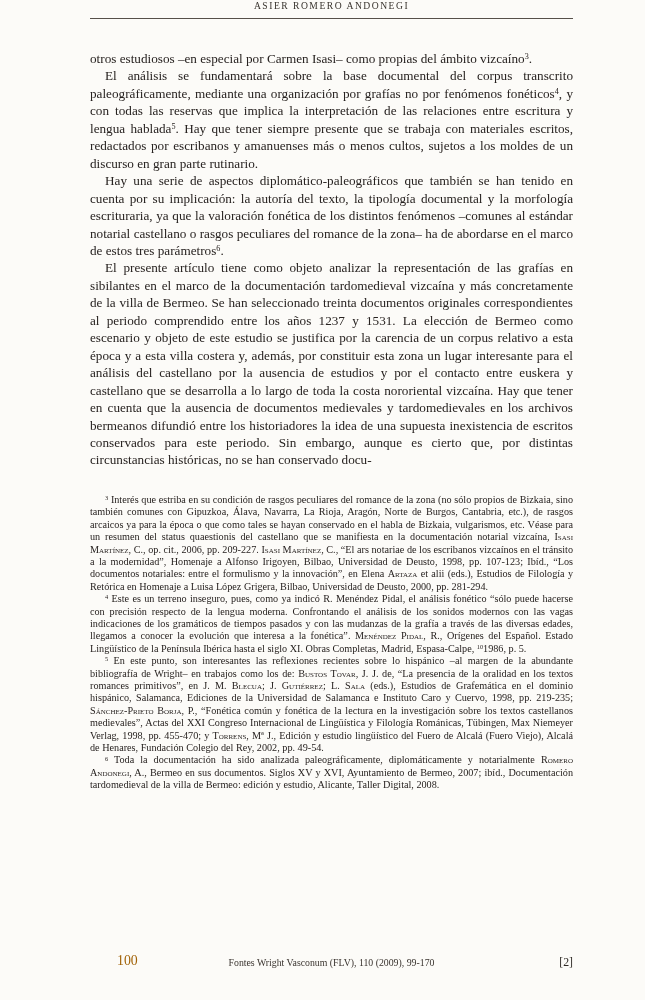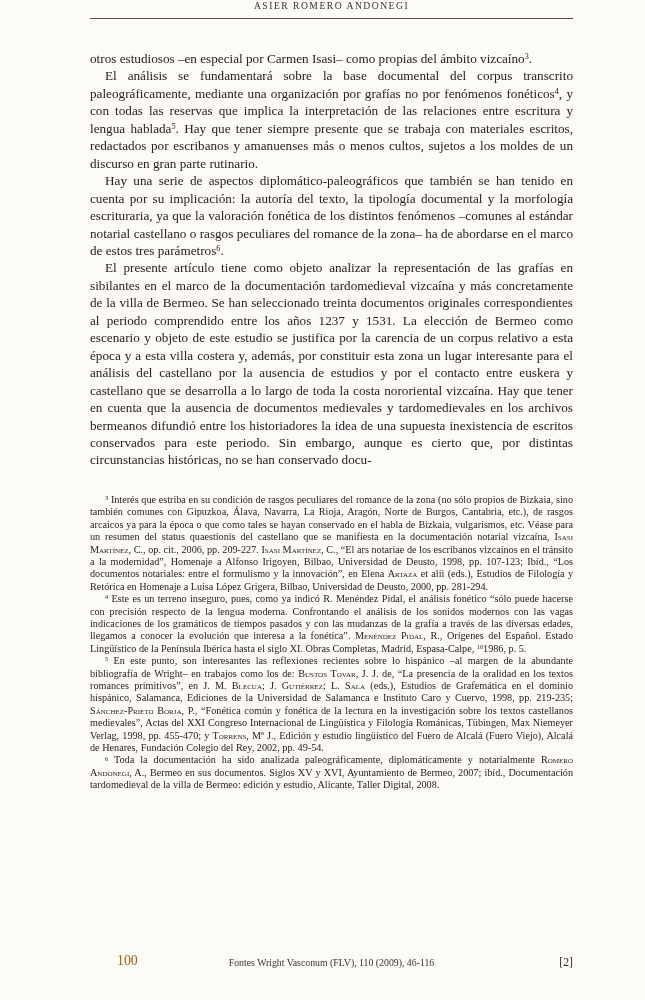--- a/index.html
+++ b/index.html
@@ -107,16 +107,16 @@
       <p><sup class="sup">3</sup><span> Interés que estriba en su condición de rasgos peculiares del romance de la zona (no sólo propios de Bizkaia, sino también comunes con Gipuzkoa, Álava, Navarra, La Rioja, Aragón, Norte de Burgos, Cantabria, etc.), de rasgos arcaicos ya para la época o que como tales se hayan conservado en el habla de Bizkaia, vulgarismos, etc. Véase para un resumen del </span><span class="i">status quaestionis</span><span> del castellano que se manifiesta en la documentación notarial vizcaína, </span><span class="sc">Isasi Martínez</span><span>, C., </span><span class="i">op. cit.</span><span>, 2006, pp. 209-227. </span><span class="sc">Isasi Martínez</span><span>, C., “El ars notariae de los escribanos vizcaínos en el tránsito a la modernidad”, </span><span class="i">Homenaje a Alfonso Irigoyen</span><span>, Bilbao, Universidad de Deusto, 1998, pp. 107-123; Ibíd., “Los documentos notariales: entre el formulismo y la innovación”, en Elena </span><span class="sc">Artaza</span><span> </span><span class="i">et alii</span><span> (eds.), </span><span class="i">Estudios de Filología y Retórica en Homenaje a Luisa López Grigera</span><span>, Bilbao, Universidad de Deusto, 2000, pp. 281-294.</span></p>
       <p><sup class="sup">4</sup><span> Este es un terreno inseguro, pues, como ya indicó R. Menéndez Pidal, el análisis fonético “sólo puede hacerse con precisión respecto de la lengua moderna. Confrontando el análisis de los sonidos modernos con las vagas indicaciones de los gramáticos de tiempos pasados y con las mudanzas de la grafía a través de las diversas edades, llegamos a conocer la evolución que interesa a la fonética”. </span><span class="sc">Menéndez Pidal</span><span>, R., </span><span class="i">Orígenes del Español. Estado Lingüístico de la Península Ibérica hasta el siglo XI. Obras Completas</span><span>, Madrid, Espasa-Calpe, </span><sup class="sup">10</sup><span>1986, p. 5.</span></p>
       <p><sup class="sup">5</sup><span> En este punto, son interesantes las reflexiones recientes sobre lo hispánico –al margen de la abundante bibliografía de Wright– en trabajos como los de: </span><span class="sc">Bustos Tovar</span><span>, J. J. de, “La presencia de la oralidad en los textos romances primitivos”, en J. M. </span><span class="sc">Blecua</span><span>; J. </span><span class="sc">Gutiérrez</span><span>; L. </span><span class="sc">Sala</span><span> (eds.), </span><span class="i">Estudios de Grafemática en el dominio hispánico</span><span>, Salamanca, Ediciones de la Universidad de Salamanca e Instituto Caro y Cuervo, 1998, pp. 219-235; </span><span class="sc">Sánchez-Prieto Borja</span><span>, P., “Fonética común y fonética de la lectura en la investigación sobre los textos castellanos medievales”, </span><span class="i">Actas del XXI Congreso Internacional de Lingüística y Filología Románicas</span><span>, Tübingen, Max Niemeyer Verlag, 1998, pp. 455-470; y </span><span class="sc">Torrens</span><span>, Mª J., </span><span class="i">Edición y estudio lingüístico del Fuero de Alcalá (Fuero Viejo)</span><span>, Alcalá de Henares, Fundación Colegio del Rey, 2002, pp. 49-54.</span></p>
       <p><sup class="sup">6</sup><span> Toda la documentación ha sido analizada paleográficamente, diplomáticamente y notarialmente </span><span class="sc">Romero Andonegi</span><span>, A., </span><span class="i">Bermeo en sus documentos. Siglos XV y XVI</span><span>, Ayuntamiento de Bermeo, 2007; ibíd., </span><span class="i">Documentación tardomedieval de la villa de Bermeo: edición y estudio</span><span>, Alicante, Taller Digital, 2008.</span></p>
     </div>
 
   </div>
 
   <div class="footer">
     <span class="pagenum">100</span>
-    <span class="journal"><span class="i">Fontes Wright Vasconum (FLV)</span><span>, 110 (2009), 46-116</span></span>
+    <span class="journal"><span class="i">Fontes Wright Vasconum (FLV)</span><span>, 110 (2009), 99-170</span></span>
     <span class="issue">[2]</span>
   </div>
 </div>
 
 </body></html>

